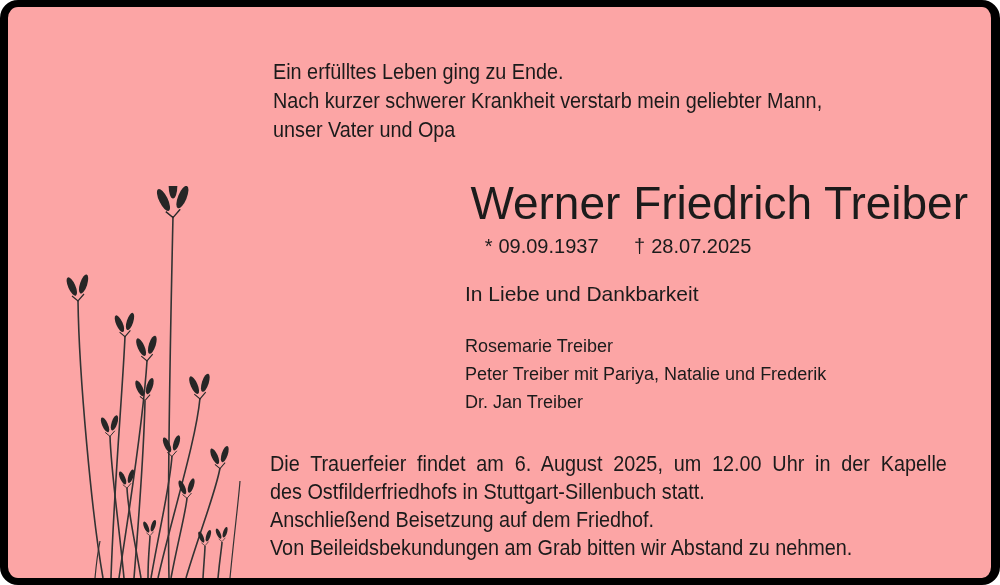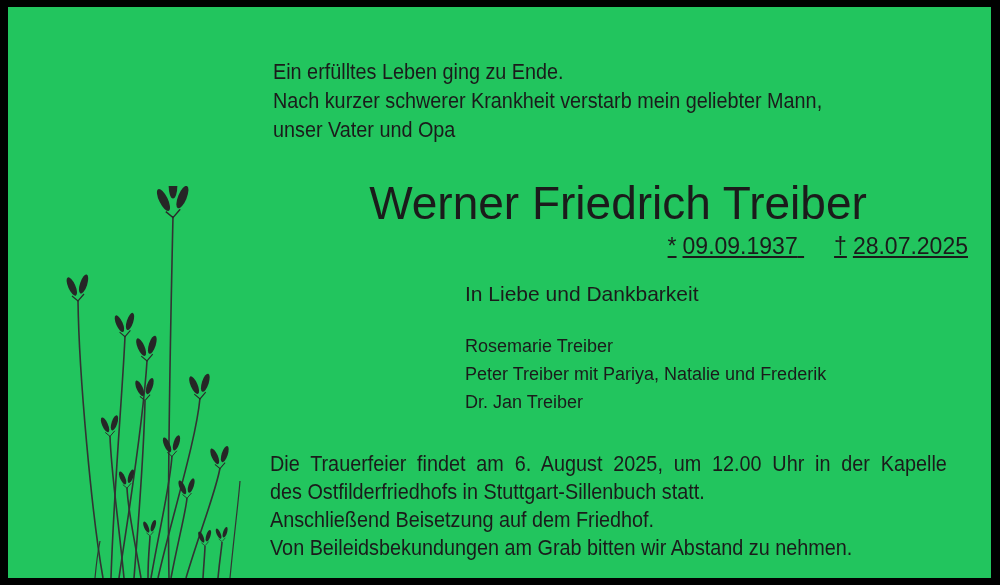--- a/index.html
+++ b/index.html
@@ -9,54 +9,54 @@
     font-family: "Liberation Sans", sans-serif;
   }
   .frame {
     position: relative;
     width: 1000px;
     height: 585px;
     box-sizing: border-box;
     border-style: solid;
     border-color: #000000;
     border-width: 7px 9px 7px 8px;
-    background: #22c55e;
+    background: #fca5a5;
     overflow: hidden;
     color: #1b1b1b;
+    border-radius: 18px;
   }
   .abs { position: absolute; }
   .condensed {
     transform: scaleX(0.9);
     transform-origin: 0 0;
   }
   .intro-block {
     left: 265px;
     top: 50px;
     width: 780px;
     font-size: 22px;
     line-height: 29px;
   }
   .name-row {
     left: 260px;
     top: 172px;
     width: 700px;
-    text-align: center;
+    text-align: right;
     font-size: 46px;
     line-height: 48px;
     white-space: nowrap;
   }
   .dates-row {
     left: 260px;
     top: 227px;
     width: 700px;
-    text-align: right;
-    font-size: 23px;
+    text-align: center;
+    font-size: 20px;
     line-height: 24px;
     white-space: nowrap;
-    text-decoration: underline;
   }
   .dates-row .death-group { margin-left: 30px; }
   .dates-row .sym { margin-right: 6px; }
   .closing-line {
     left: 457px;
     top: 274px;
     font-size: 21px;
     line-height: 26px;
     white-space: nowrap;
   }

